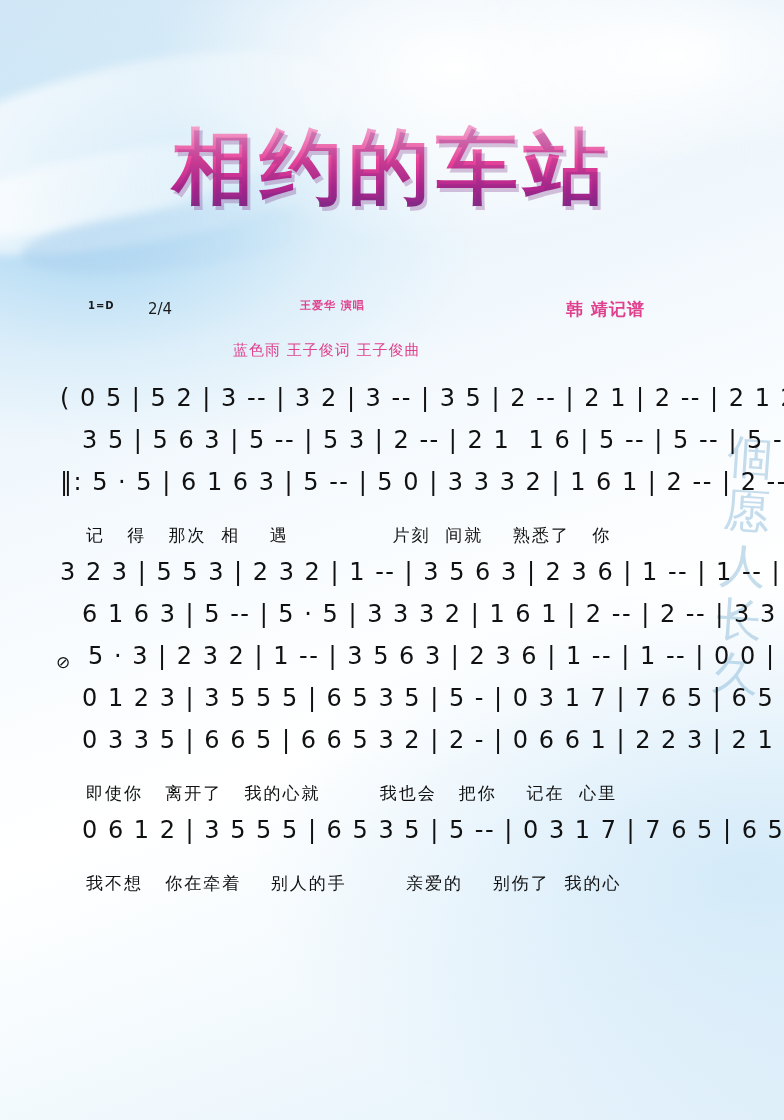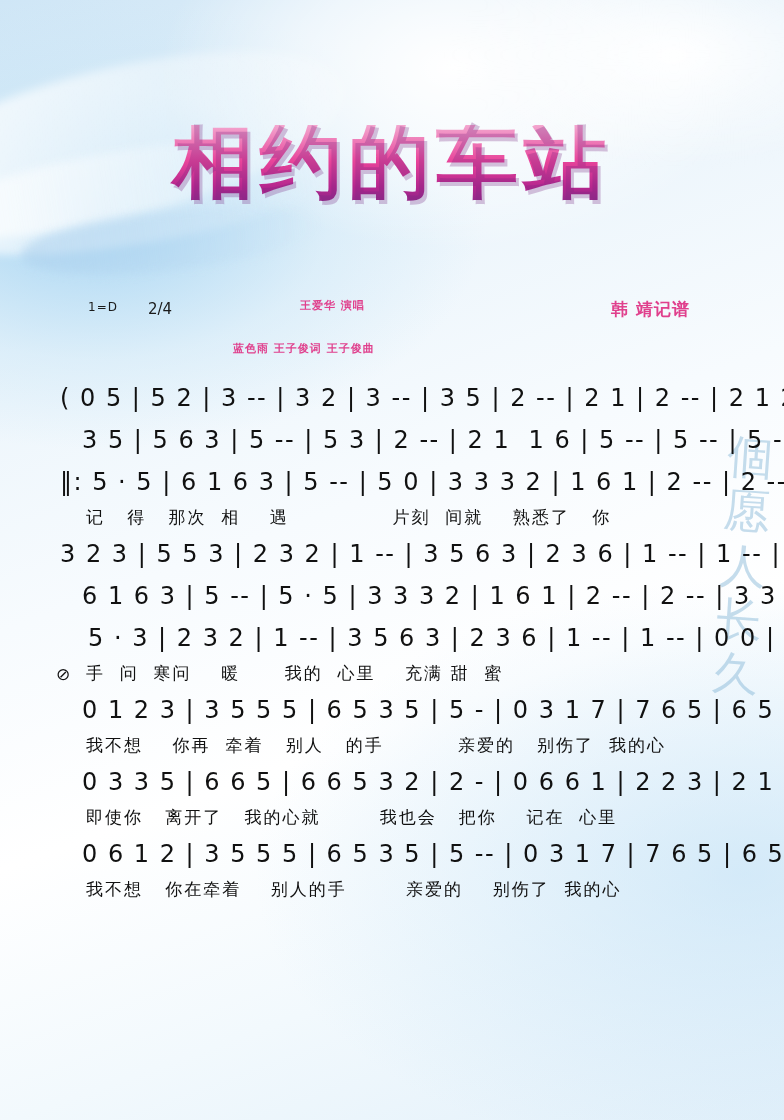--- a/index.html
+++ b/index.html
@@ -59,21 +59,21 @@
     background: radial-gradient(ellipse at center, rgba(255,255,255,0.95), rgba(255,255,255,0) 70%);
     filter: blur(3px);
   }
 
   
   .title {
     position: absolute;
     left: 0; right: 0;
     top: 125px;
     text-align: center;
-    font-family: Liberation Mono, monospace;
+    font-family: Liberation Serif, serif;
     font-size: 82px;
     font-weight: bold;
     letter-spacing: 6px;
     color: #e9569b;
     background: linear-gradient(180deg, #f3a7cf 0%, #e8449a 42%, #b5268e 72%, #7c2a86 100%);
     -webkit-background-clip: text;
     background-clip: text;
     -webkit-text-fill-color: transparent;
     text-shadow: 3px 4px 0 rgba(120,40,130,0.28);
     line-height: 1.05;
@@ -83,23 +83,24 @@
   .credits {
     position: absolute;
     left: 0; right: 0;
     top: 296px;
     height: 80px;
     font-family: "DejaVu Sans", sans-serif;
   }
   .meta-key {
     position: absolute;
     left: 88px; top: 4px;
-    font-size: 12px;
+    font-size: 10px;
     color: #1b1b1b;
     letter-spacing: 1px;
+    font-weight: bold;
   }
   .meta-time {
     position: absolute;
     left: 148px; top: 4px;
     font-size: 15px;
     color: #1b1b1b;
   }
   .singer {
     position: absolute;
     left: 300px; top: 2px;
@@ -108,28 +109,27 @@
     font-weight: bold;
     letter-spacing: 1px;
   }
   .notator {
     position: absolute;
     left: 566px; top: 2px;
     font-size: 17px;
     color: #e0408d;
     font-weight: bold;
     letter-spacing: 1px;
-    margin-left: 45px;
   }
   .lyricist {
     position: absolute;
     left: 233px; top: 45px;
-    font-size: 11px;
+    font-size: 15px;
     color: #e0408d;
-    font-weight: bold;
+    font-weight: normal;
     letter-spacing: 1px;
     text-align: center;
   }
 
   
   .watermark {
     position: absolute;
     right: 6px;
     top: 430px;
     width: 70px;
@@ -169,20 +169,21 @@
   .notes.indent1 { padding-left: 56px; }
   .notes.indent2 { padding-left: 62px; }
   .lyric {
     font-family: "DejaVu Sans", sans-serif;
     font-size: 17px;
     color: #111111;
     letter-spacing: 2px;
     white-space: pre;
     line-height: 30px;
     padding-left: 60px;
+    margin-top: 18px;
   }
 
   .marker {
     position: absolute;
     left: 30px;
     top: -26px;
     font-size: 17px;
     color: #111;
   }
 </style>
@@ -232,27 +233,25 @@
     <div class="sysrow">
       <div class="notes indent0">3 2 3 | 5 5 3 | 2 3 2 | 1 -- | 3 5 6 3 | 2 3 6 | 1 -- | 1 -- | 5 5 5 |</div>
     </div>
 
     <div class="sysrow">
       <div class="notes indent1">6 1 6 3 | 5 -- | 5 · 5 | 3 3 3 2 | 1 6 1 | 2 -- | 2 -- | 3 3 2 3 |</div>
     </div>
 
     <div class="sysrow">
       <div class="notes indent2">5 · 3 | 2 3 2 | 1 -- | 3 5 6 3 | 2 3 6 | 1 -- | 1 -- | 0 0 |</div>
-      <div class="lyric">手  问  寒问    暖      我的  心里    充满 甜  蜜</div>
     </div>
 
     <div class="sysrow">
       <div class="marker">⊘</div>
       <div class="notes indent1">0 1 2 3 | 3 5 5 5 | 6 5 3 5 | 5 - | 0 3 1 7 | 7 6 5 | 6 5 3 | 3 -- |</div>
-      <div class="lyric">我不想    你再  牵着   别人   的手          亲爱的   别伤了  我的心</div>
     </div>
 
     <div class="sysrow">
       <div class="notes indent1">0 3 3 5 | 6 6 5 | 6 6 5 3 2 | 2 - | 0 6 6 1 | 2 2 3 | 2 1 1 2 | 2 - |</div>
       <div class="lyric">即使你   离开了   我的心就        我也会   把你    记在  心里</div>
     </div>
 
     <div class="sysrow">
       <div class="notes indent1">0 6 1 2 | 3 5 5 5 | 6 5 3 5 | 5 -- | 0 3 1 7 | 7 6 5 | 6 5 3 | 3 - |</div>
       <div class="lyric">我不想   你在牵着    别人的手        亲爱的    别伤了  我的心</div>

